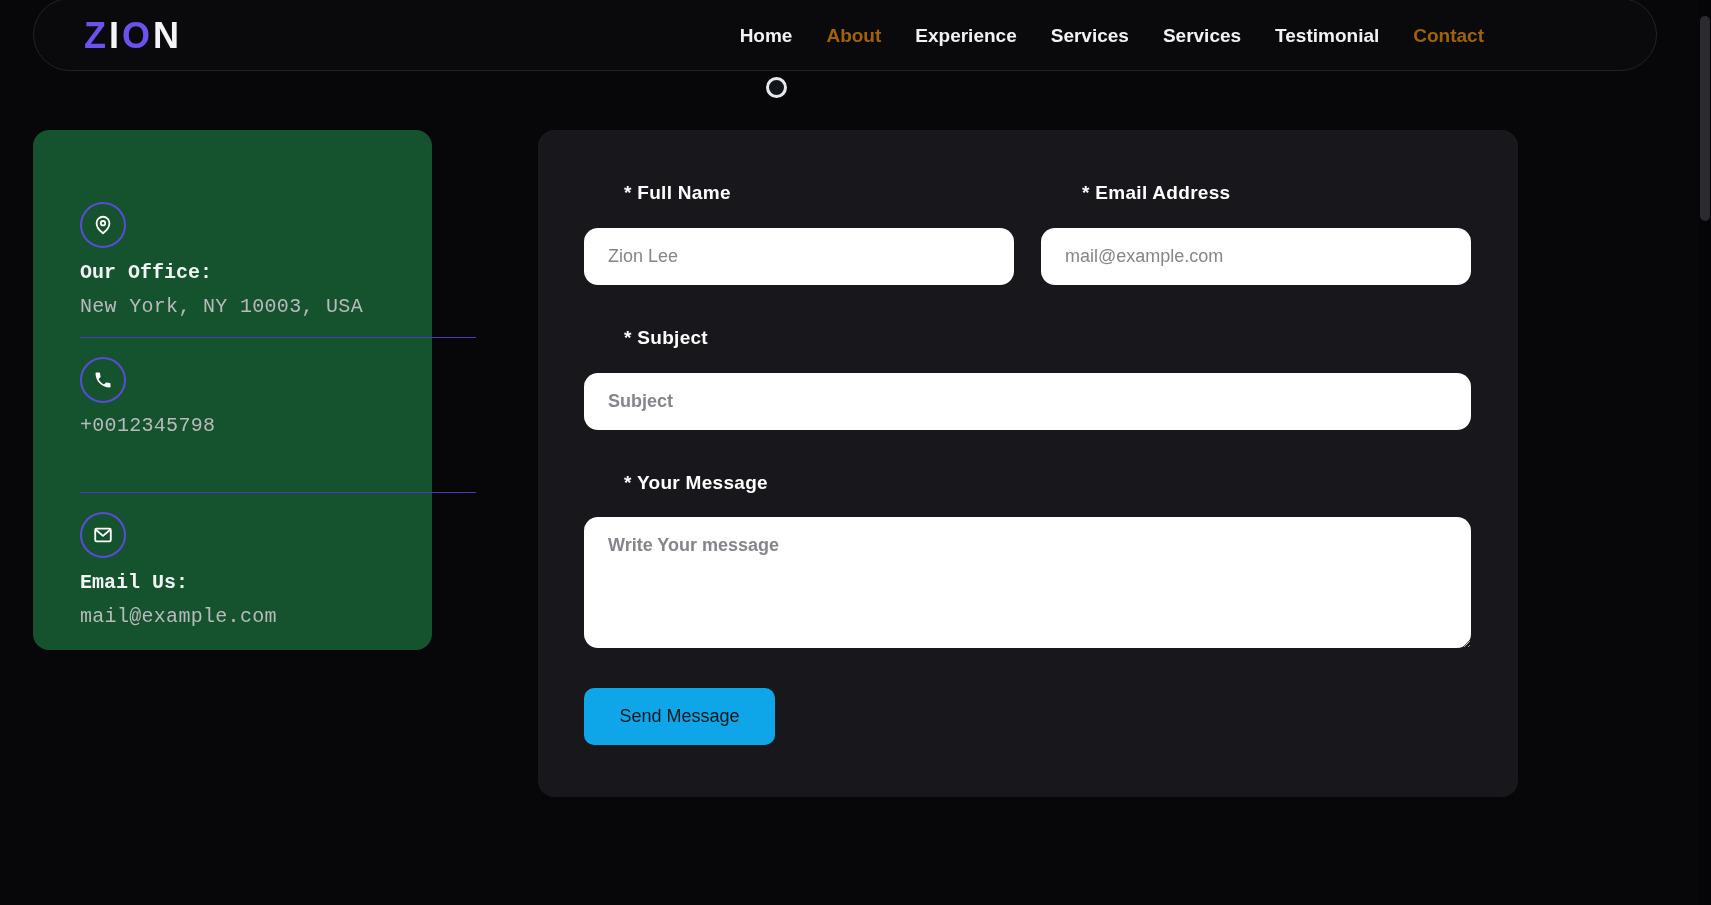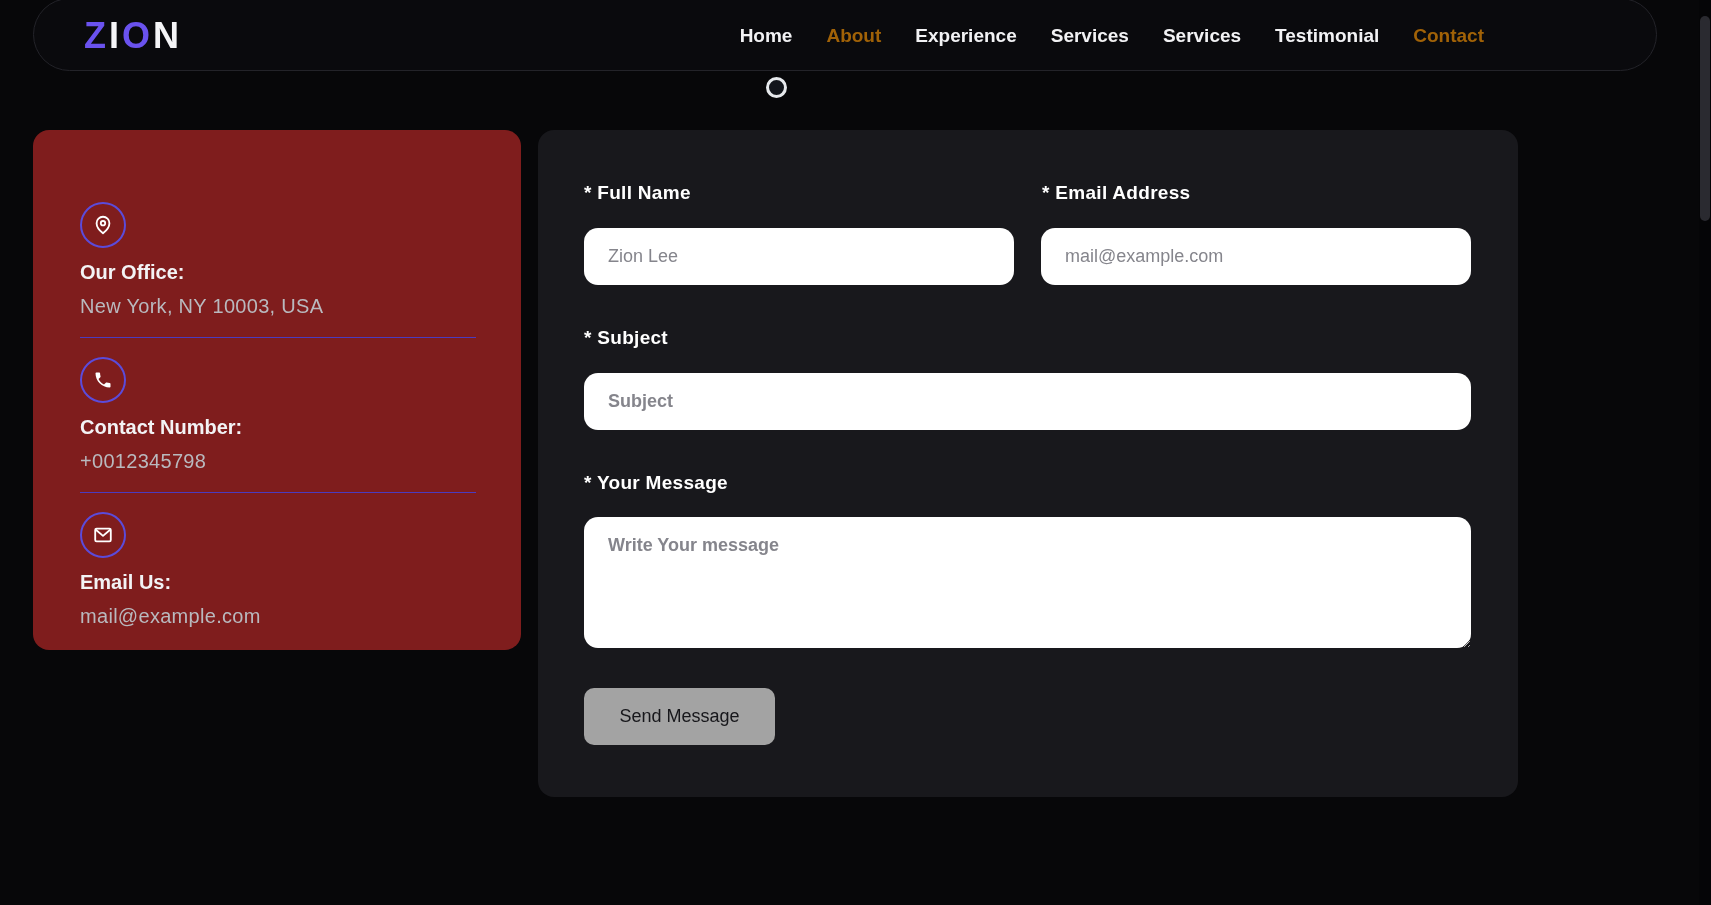--- a/index.html
+++ b/index.html
@@ -73,23 +73,24 @@
     right: 1px; top: 16px;
     width: 10px; height: 205px;
     background: #2a2a30;
     border-radius: 5px;
   }
 
   
   .info-card {
     position: absolute;
     left: 33px; top: 130px;
-    width: 488px; height: 520px;
-    background: #7f1d1d;
+    width: 399px; height: 520px;
+    background: #14532d;
     border-radius: 16px;
+    font-family: Liberation Mono, monospace;
   }
   .info-item { position: absolute; left: 47px; width: 396px; }
   .info-item-1 { top: 72px; }
   .info-item-2 { top: 227px; }
   .info-item-3 { top: 382px; }
   .icon-circle {
     width: 46px; height: 46px;
     border: 2px solid #5b4bdb;
     border-radius: 50%;
     display: flex; align-items: center; justify-content: center;
@@ -122,20 +123,21 @@
     width: 980px; height: 667px;
     background: #18181c;
     border-radius: 16px;
   }
   .form-label {
     position: absolute;
     color: #ffffff;
     font-size: 19px;
     font-weight: 700;
     letter-spacing: 0.3px;
+    margin-left: 40px;
   }
   .lbl-name  { left: 46px;  top: 52px; }
   .lbl-email { left: 504px; top: 52px; }
   .lbl-subject { left: 46px; top: 197px; }
   .lbl-message { left: 46px; top: 342px; }
 
   .text-input, .text-area {
     position: absolute;
     background: #ffffff;
     border: none;
@@ -153,21 +155,21 @@
   .text-area {
     left: 46px; top: 387px; width: 887px; height: 131px;
     padding: 18px 24px;
     resize: both;
     font-weight: bold;
   }
   .send-btn {
     position: absolute;
     left: 46px; top: 558px;
     width: 191px; height: 57px;
-    background: #a3a3a3;
+    background: #0ea5e9;
     border: none;
     border-radius: 10px;
     font-family: "Liberation Sans", "DejaVu Sans", sans-serif;
     font-size: 18px;
     color: #17171b;
     cursor: pointer;
   }
 </style>
 </head>
 <body>
@@ -207,21 +209,20 @@
       <div class="info-value">New York, NY 10003, USA</div>
     </div>
     <div class="info-divider divider-1"></div>
 
     <div class="info-item info-item-2">
       <div class="icon-circle">
         <svg width="20" height="20" viewBox="0 0 24 24" fill="#ffffff">
           <path d="M6.62 10.79c1.44 2.83 3.76 5.14 6.59 6.59l2.2-2.2c.27-.27.67-.36 1.02-.24 1.12.37 2.33.57 3.57.57.55 0 1 .45 1 1V20c0 .55-.45 1-1 1-9.39 0-17-7.61-17-17 0-.55.45-1 1-1h3.5c.55 0 1 .45 1 1 0 1.25.2 2.45.57 3.57.11.35.03.74-.25 1.02l-2.2 2.2z"></path>
         </svg>
       </div>
-      <div class="info-title">Contact Number:</div>
       <div class="info-value">+0012345798</div>
     </div>
     <div class="info-divider divider-2"></div>
 
     <div class="info-item info-item-3">
       <div class="icon-circle">
         <svg width="22" height="22" viewBox="0 0 24 24" fill="none" stroke="#ffffff" stroke-width="2" stroke-linecap="round" stroke-linejoin="round">
           <rect x="3.5" y="5" width="17" height="14" rx="1.5"></rect>
           <polyline points="4.5,6.5 12,13 19.5,6.5"></polyline>
         </svg>

